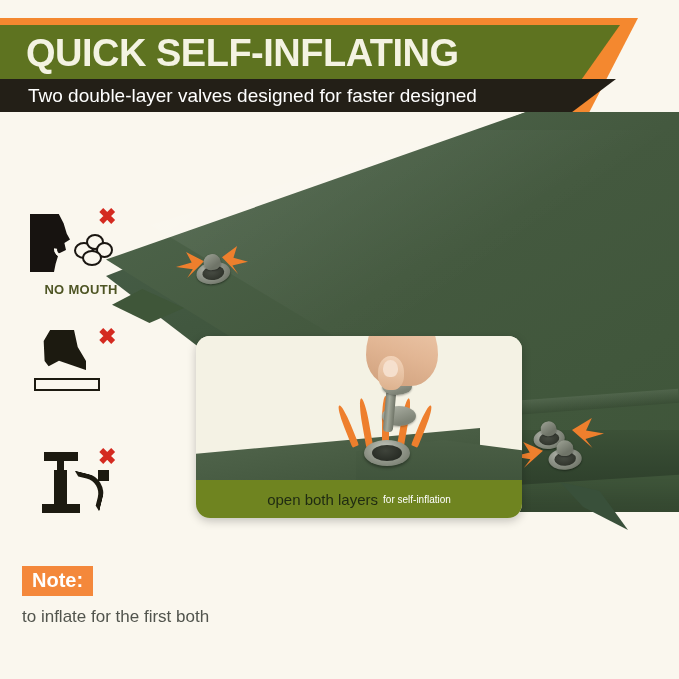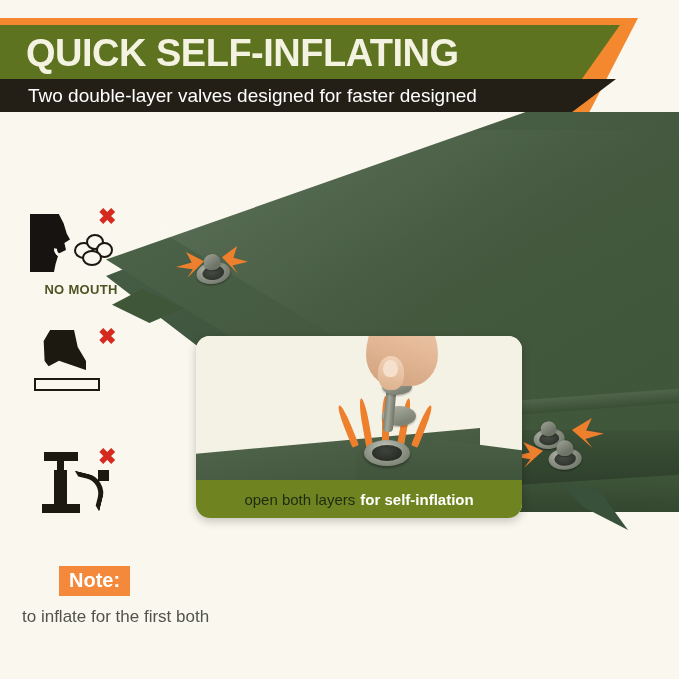--- a/index.html
+++ b/index.html
@@ -416,37 +416,36 @@
     left: 0; bottom: 0;
     width: 326px; height: 38px;
     background: #6f8420;
     display: flex;
     align-items: center;
     justify-content: center;
     gap: 5px;
     white-space: nowrap;
   }
   .cap-a { font-size: 15px; color: #1f2a12; }
-  .cap-b { font-size: 15px; color: #ffffff; font-weight: bold; }
+  .cap-b { font-size: 10px; color: #ffffff; font-weight: normal; }
 
   
   .note {
     position: absolute;
     left: 22px; top: 566px;
     width: 420px;
   }
   .note-badge {
     display: inline-block;
     background: #f4883b;
     color: #ffffff;
     font-size: 20px;
     font-weight: bold;
     padding: 2px 10px 3px 10px;
     line-height: 25px;
-    margin-left: 37px;
   }
   .note-body {
     margin-top: 8px;
     font-size: 17px;
     line-height: 25px;
     color: #51544d;
   }
   .note-body div { white-space: nowrap; }
 </style>
 </head>

